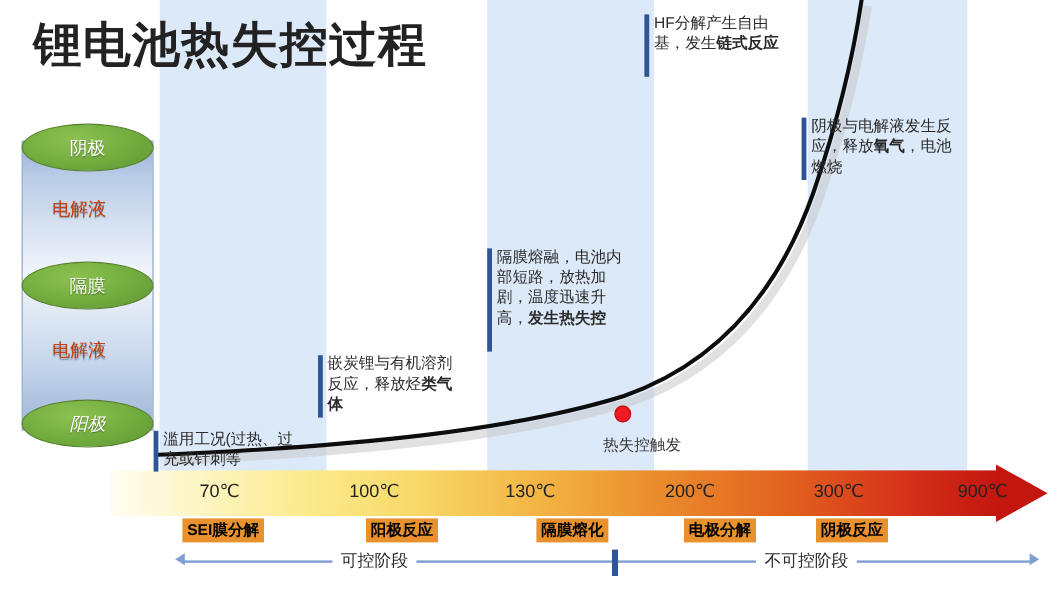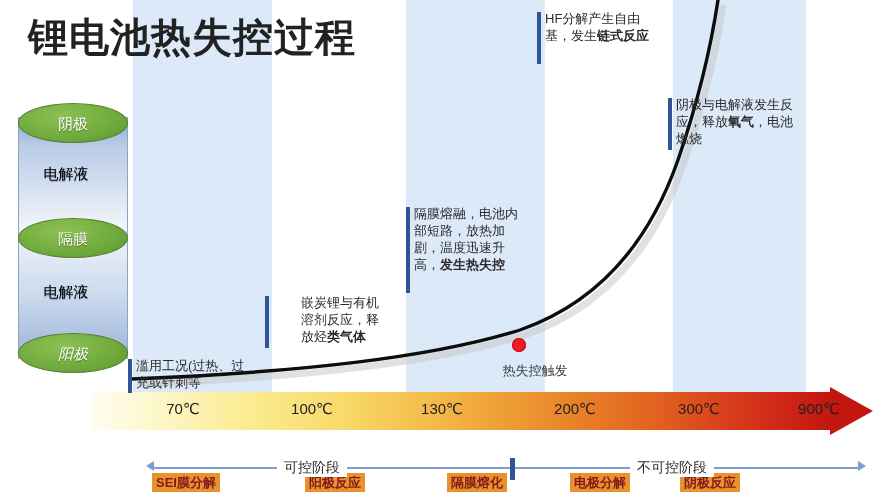--- a/index.html
+++ b/index.html
@@ -27,21 +27,21 @@
 
   
   #battery { position:absolute; left:18px; top:103px; width:110px; height:270px; z-index:5; }
   #batt-body {
     position:absolute; left:0; top:14px; width:110px; height:242px;
     background:linear-gradient(to bottom,#93aed6 0%,#b9cbe6 12%,#f2f6fb 46%,#c9d8ec 75%,#9db4d8 100%);
     border-left:1px solid #8ba3c9; border-right:1px solid #8ba3c9;
   }
   .batt-layer-label {
     position:absolute; width:96px; text-align:center;
-    color:#000000; font-size:15px;
+    color:#c2410c; font-size:15px;
     text-shadow:0 1px 1px rgba(60,80,110,.5);
   }
   .ellipse {
     position:absolute; left:0; width:110px; height:40px;
     border-radius:50%/50%;
     background:radial-gradient(ellipse at 40% 32%, #8cc152 0%, #72ac3e 55%, #5d9433 100%);
     border:1px solid #567f2d;
     color:#fff; font-size:15px; text-align:center; line-height:40px;
     text-shadow:0 1px 1px rgba(40,60,20,.6);
   }
@@ -57,21 +57,21 @@
     position:absolute; left:0; top:2px; width:4px;
     background:#2f5597;
   }
   .callout .txt {
     margin-left:8px; font-size:13px; line-height:17px; color:#2b2b2b;
   }
   .callout .b { font-weight:bold; }
 
   #c-abuse  { left:128px; top:331px; width:118px;margin-top:26px; }
   #c-abuse .bar { height:34px; }
-  #c-sei    { left:265px; top:294px; width:120px;padding-left:28px; }
+  #c-sei    { left:265px; top:294px; width:120px; }
   #c-sei .bar { height:52px; }
   #c-sep    { left:406px; top:205px; width:124px; }
   #c-sep .bar { height:86px; }
   #c-hf     { left:537px; top:10px; width:128px; }
   #c-hf .bar { height:52px; }
   #c-ox     { left:668px; top:96px; width:136px; }
   #c-ox .bar { height:52px; }
 
   
   #curve { position:absolute; left:0; top:0; width:881px; height:396px; z-index:4; }
@@ -103,22 +103,22 @@
     border-left:43px solid #c2160f;
   }
   .temp-tick {
     position:absolute; top:8px; font-size:15px; color:#222; text-align:center;
     white-space:nowrap;
   }
 
   
   .stage-label {
     position:absolute; top:432px; z-index:6;
-    background:#e8912d; color:#7f1d1d; font-size:13px; font-weight:bold;
-    padding:1px 4px; white-space:nowrap;margin-top:41px;
+    background:#e8912d; color:#000000; font-size:13px; font-weight:bold;
+    padding:1px 4px; white-space:nowrap;
   }
 
   
   #bottom-axis { position:absolute; left:0; top:456px; width:881px; height:34px; z-index:6; }
   .axis-line { position:absolute; top:11px; height:1.6px; background:#7f9fd4; }
   .axis-arrow { position:absolute; top:5px; width:0; height:0; border-top:5px solid transparent; border-bottom:5px solid transparent; }
   #arrow-left  { left:146px; border-right:8px solid #7f9fd4; }
   #arrow-right { left:858px; border-left:8px solid #7f9fd4; }
   .axis-caption {
     position:absolute; top:3px; font-size:14px; color:#2b2b2b;

